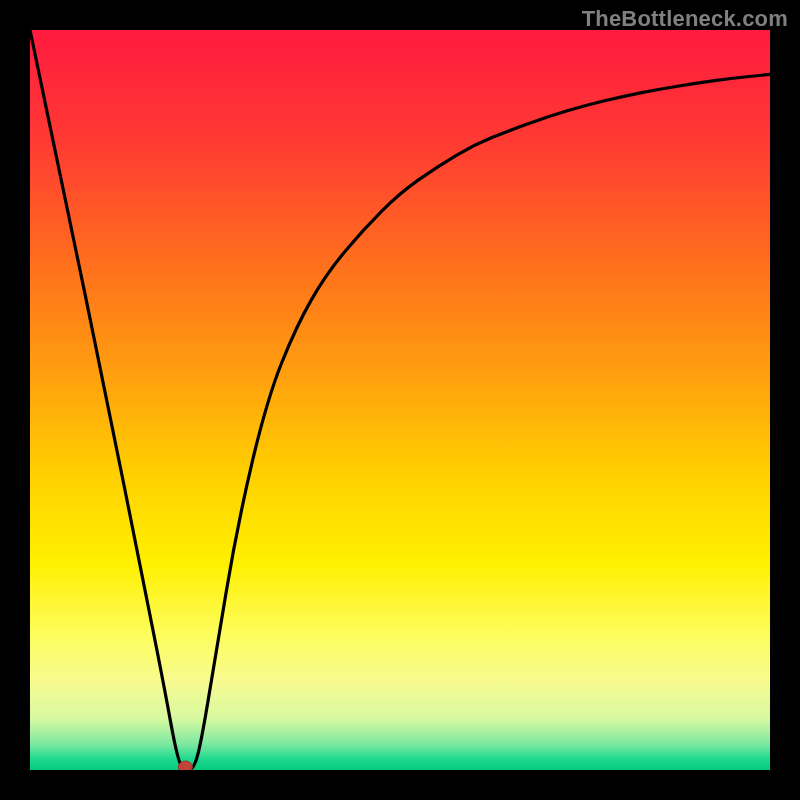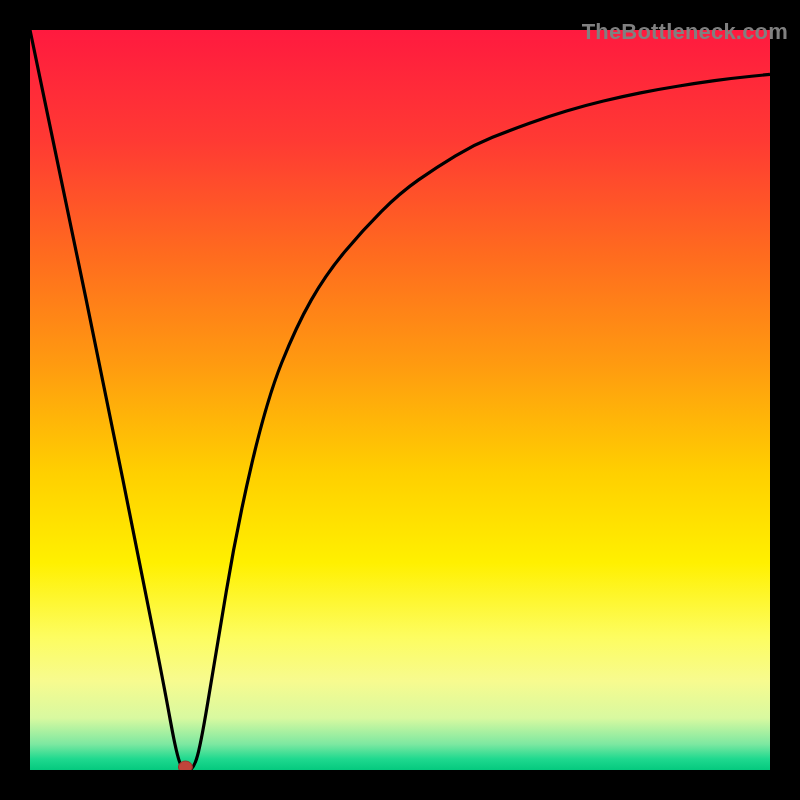--- a/index.html
+++ b/index.html
@@ -27,21 +27,20 @@
   }
   .watermark {
     position: absolute;
     top: 6px;
     right: 12px;
     font-size: 22px;
     font-weight: 600;
     color: #808080;
     letter-spacing: 0.2px;
     user-select: none;
-    margin-top: 13px;
   }
   svg { display: block; }
 </style>
 </head>
 <body>
 
 <div class="frame">
 
   <div class="plot">
     <svg id="plot-svg" width="740" height="740" viewBox="0 0 740 740" preserveAspectRatio="none">

